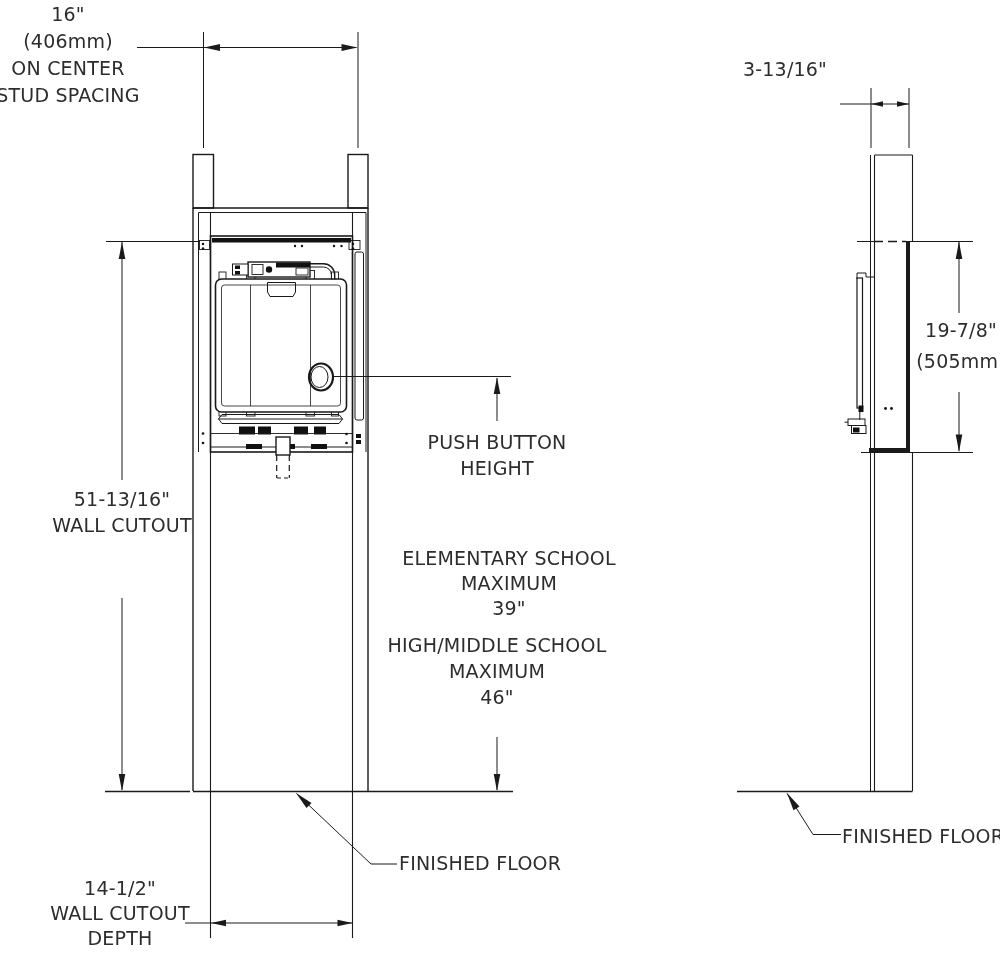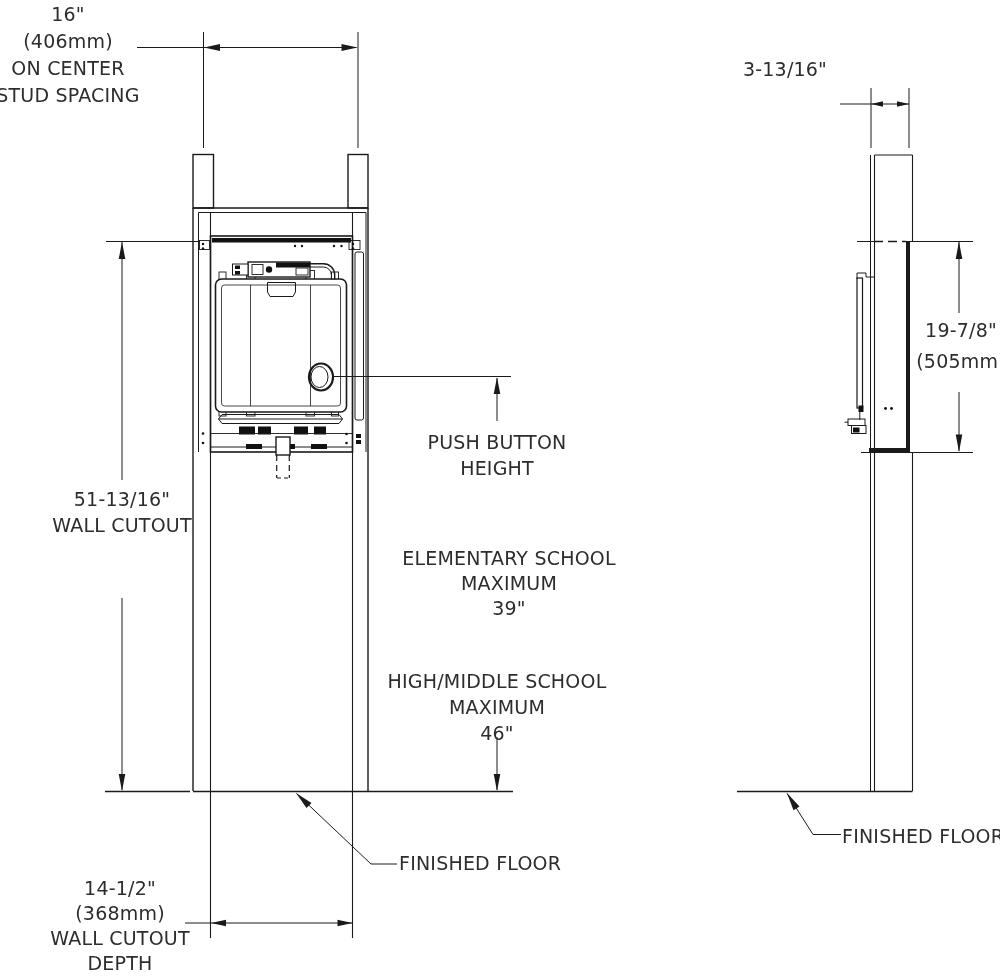--- a/index.html
+++ b/index.html
@@ -233,33 +233,32 @@
     <div>PUSH BUTTON</div>
     <div>HEIGHT</div>
   </div>
 
   <div class="lbl" style="left:394px;top:506px;width:230px;line-height:25px;margin-top:40px;">
     <div>ELEMENTARY SCHOOL</div>
     <div>MAXIMUM</div>
     <div>39"</div>
   </div>
 
-  <div class="lbl" style="left:377px;top:668px;width:240px;">
+  <div class="lbl" style="left:377px;top:632px;width:240px;">
     <div>HIGH/MIDDLE SCHOOL</div>
     <div>MAXIMUM</div>
     <div>46"</div>
   </div>
 
   <div class="lbl left-align" style="left:399px;top:853px;line-height:20px;">
     <div>FINISHED FLOOR</div>
   </div>
 
   <div class="lbl" style="left:30px;top:876px;width:180px;line-height:25px;">
     <div>14-1/2"</div>
-    <div>(368mm)</div>
     <div>WALL CUTOUT</div>
     <div>DEPTH</div>
   </div>
 
   <div class="lbl" style="left:896px;top:315px;width:130px;line-height:31px;">
     <div>19-7/8"</div>
     <div>(505mm)</div>
   </div>
 
   <div class="lbl left-align" style="left:842px;top:826px;line-height:20px;">

